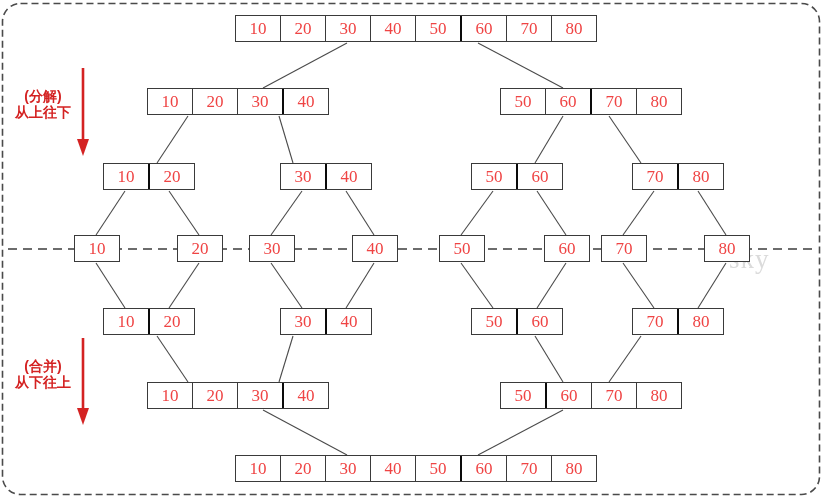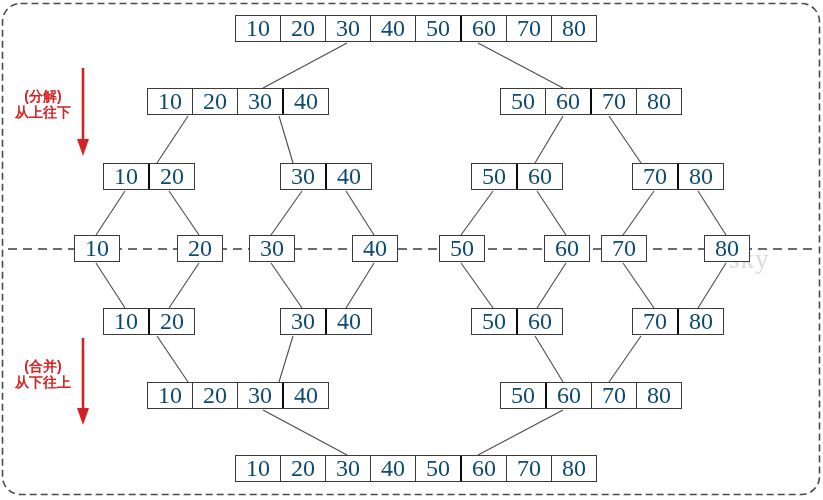--- a/index.html
+++ b/index.html
@@ -12,21 +12,21 @@
   #underlay{position:absolute;left:0;top:0;width:823px;height:500px}
 
   .array{
     position:absolute;display:flex;background:#fff;
     border:1.4px solid var(--line);
   }
   .cell{
     width:44px;height:25px;
     display:flex;align-items:center;justify-content:center;
     font-family:"Liberation Serif","DejaVu Serif",serif;
-    font-size:24px;color:#0c4a6e;
+    font-size:17px;color:#ef4444;
   }
   .sep{border-left:1px solid var(--line)}
   .sep-thick{border-left:2px solid #0a0a0a}
 
   .anno{
     position:absolute;left:11px;width:64px;text-align:center;
     color:var(--red);font-weight:bold;font-size:14px;line-height:16px;
     white-space:nowrap;
   }
   #anno-divide{top:88px}

